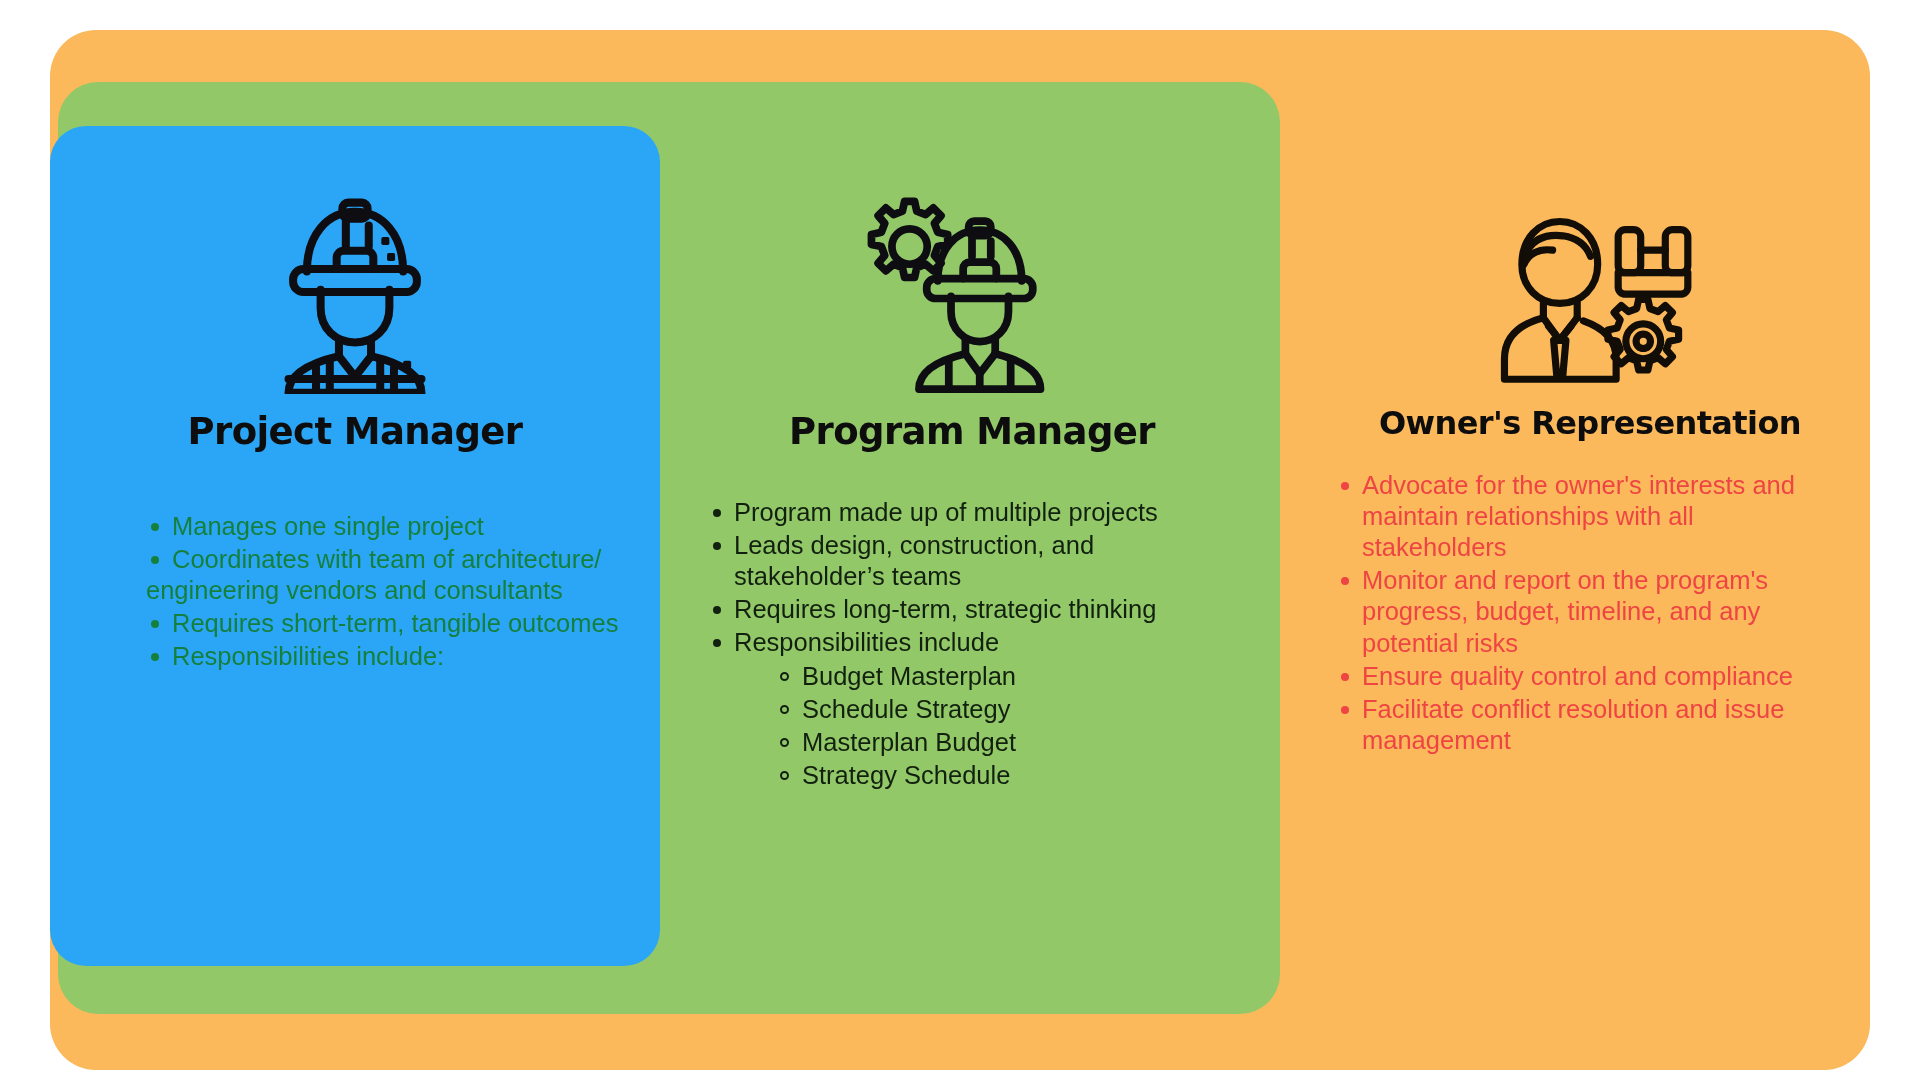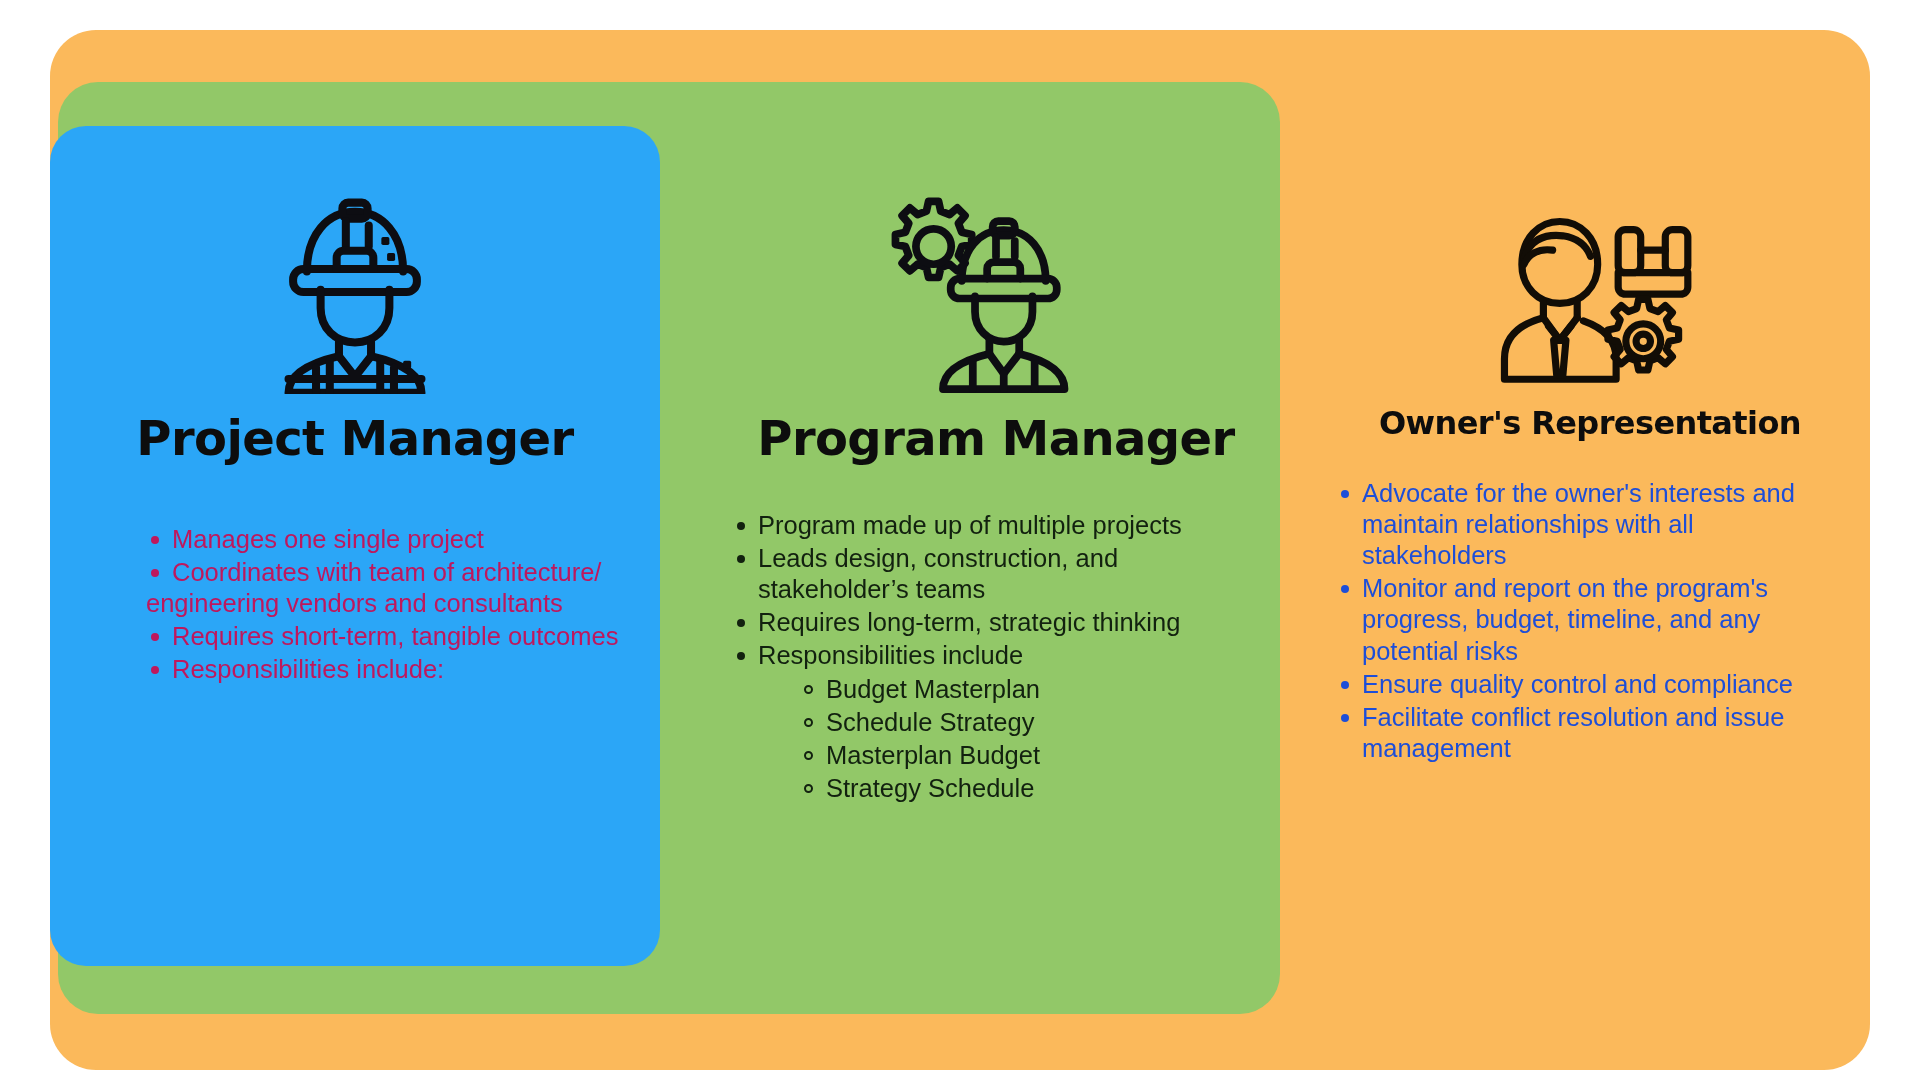--- a/index.html
+++ b/index.html
@@ -52,21 +52,21 @@
     border-radius: 36px;
   }
 
   
   .col {
     position: absolute;
     box-sizing: border-box;
   }
 
   .col-project   { left: 50px;   top: 126px;  width: 610px;  }
-  .col-program   { left: 696px;  top: 82px;   width: 600px;  }
+  .col-program   { left: 672px;  top: 82px;   width: 600px;  }
   .col-owner     { left: 1300px; top: 30px;   width: 580px;  }
 
   .icon-wrap {
     display: flex;
     justify-content: center;
     align-items: flex-end;
     height: 230px;
   }
   .col-project .icon-wrap { padding-top: 38px; }
   .col-program .icon-wrap { padding-top: 82px; }
@@ -76,41 +76,41 @@
     display: block;
     width: 232px;
     height: 212px;
   }
   .col-owner .icon-wrap svg { width: 210px; height: 205px; }
 
   .card-title {
     text-align: center;
     font-family: "DejaVu Sans", sans-serif;
     font-weight: bold;
-    font-size: 48px;
+    font-size: 37px;
     letter-spacing: -0.6px;
     color: #0d0d0d;
     margin-top: 16px;
     white-space: nowrap;
   }
 
   .col-owner .card-title { font-size: 32px; }
 
   .bullets {
     list-style: none;
     margin: 0;
     padding: 0;
     font-size: 25.5px;
     line-height: 1.22;
     color: #101b2e;
   }
 
-  .col-project .bullets { margin: 58px 16px 0 96px; color: #be185d; }
+  .col-project .bullets { margin: 58px 16px 0 96px; color: #15803d; }
   .col-program .bullets { margin: 44px 0 12px 36px; color: #12210f; width: 520px; }
-  .col-owner   .bullets { margin: 36px 0 0 36px; color: #1d4ed8; width: 500px; }
+  .col-owner   .bullets { margin: 28px 0 0 36px; color: #ef4444; width: 500px; }
 
   .bullets > li {
     position: relative;
     padding-left: 26px;
     margin-bottom: 2px;
   }
   .bullets > li::before {
     content: "";
     position: absolute;
     left: 5px;

